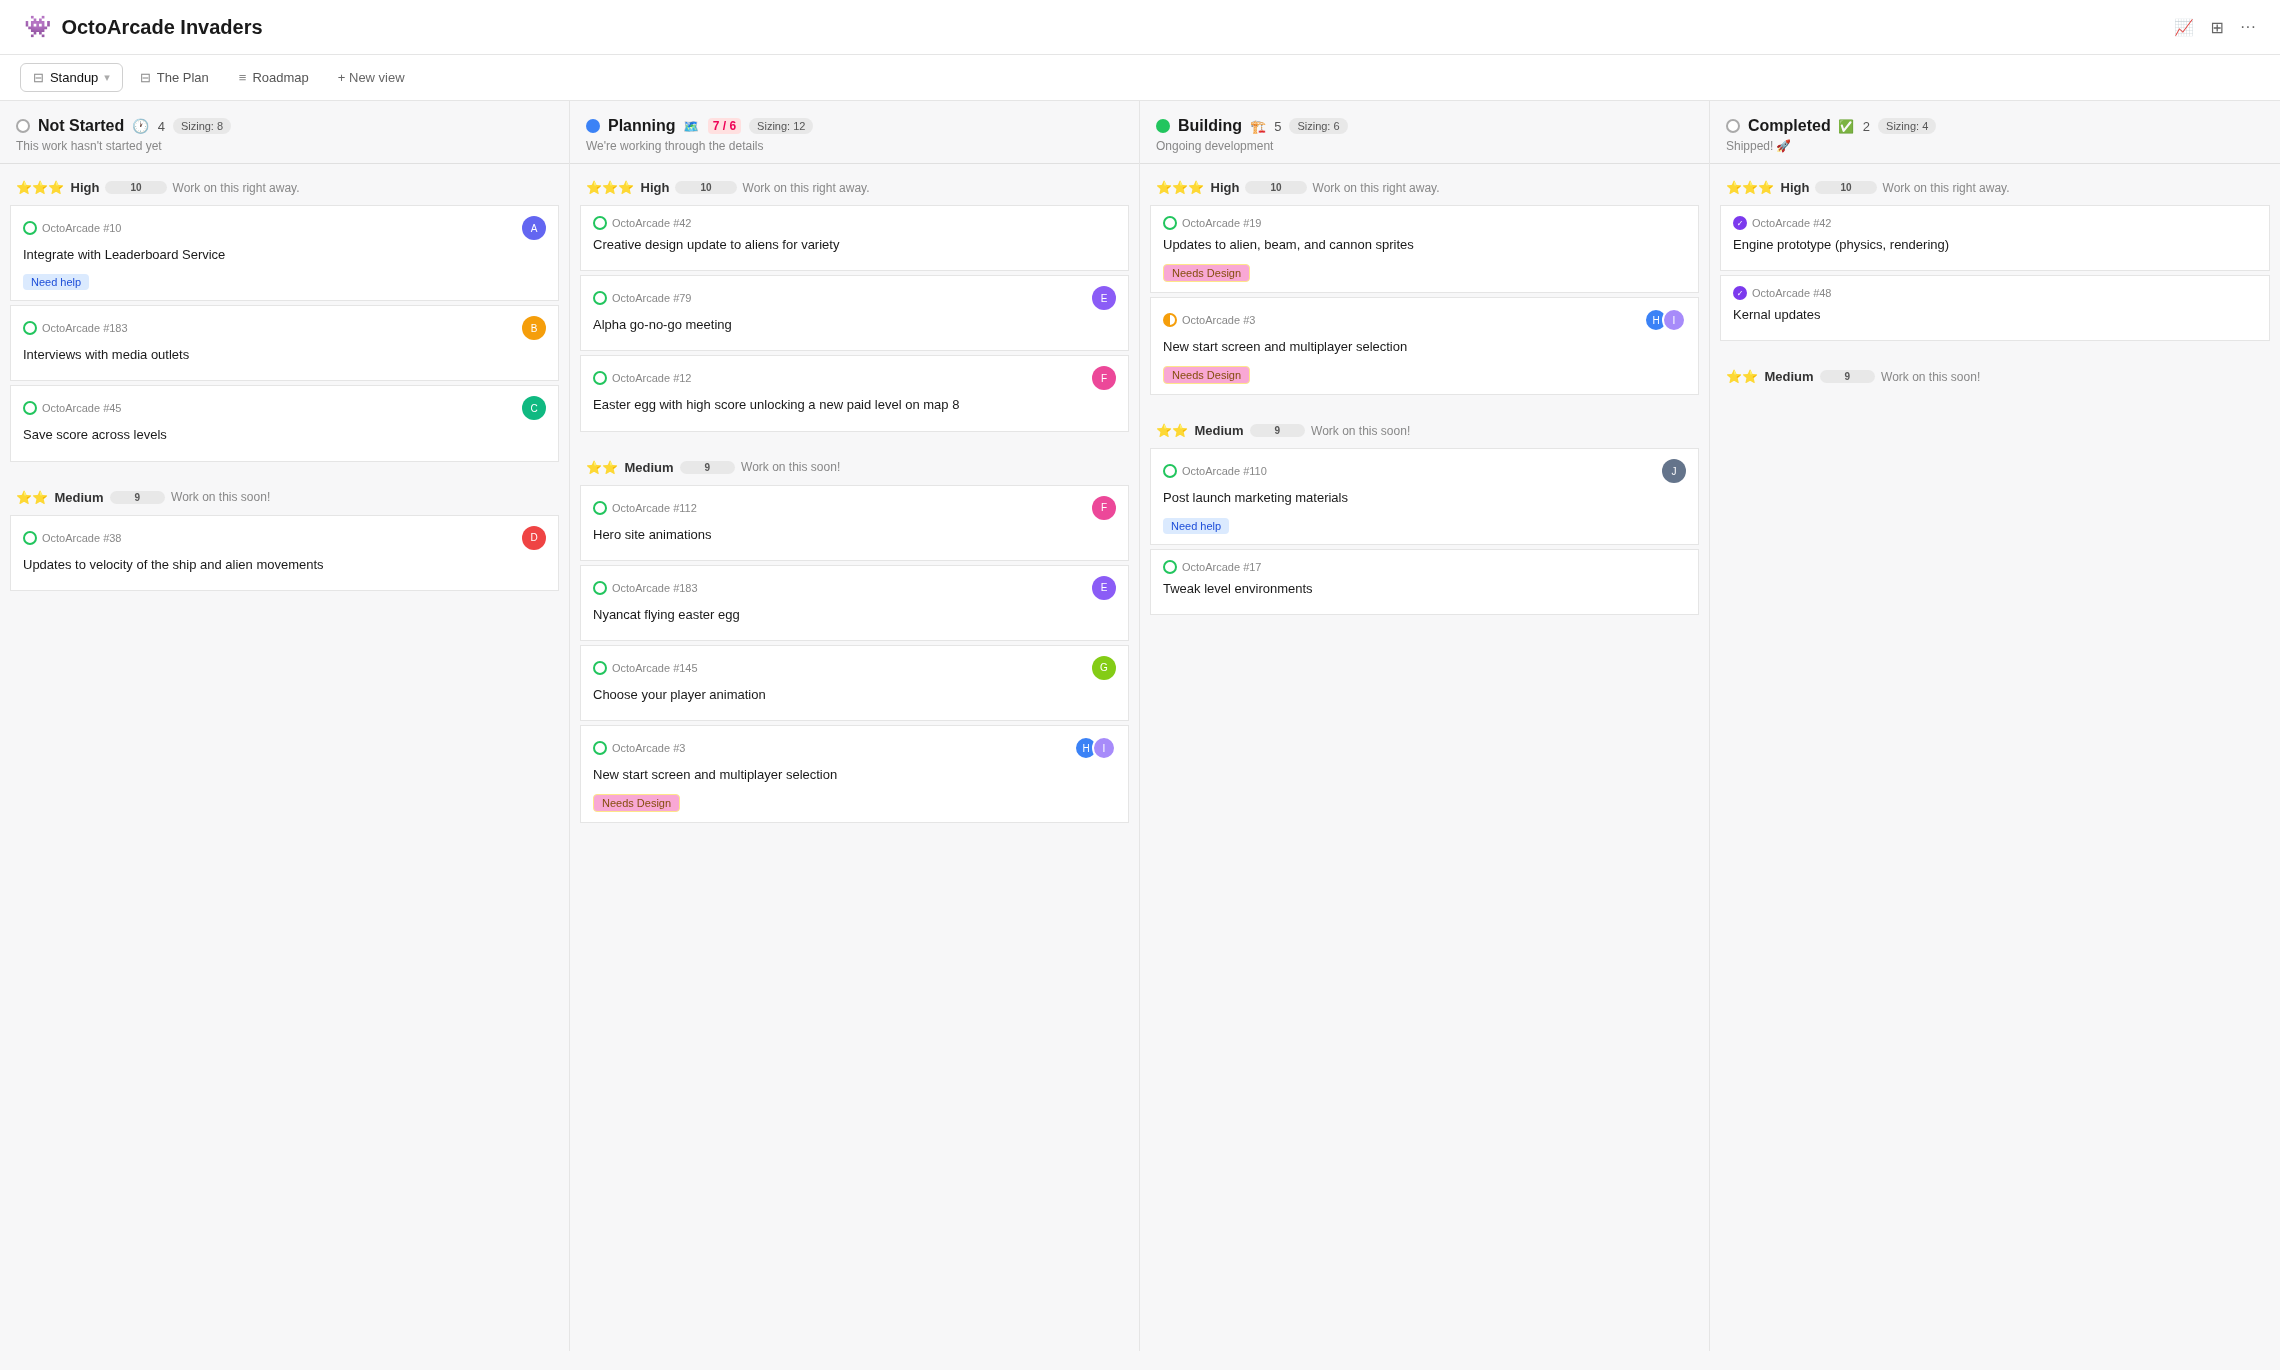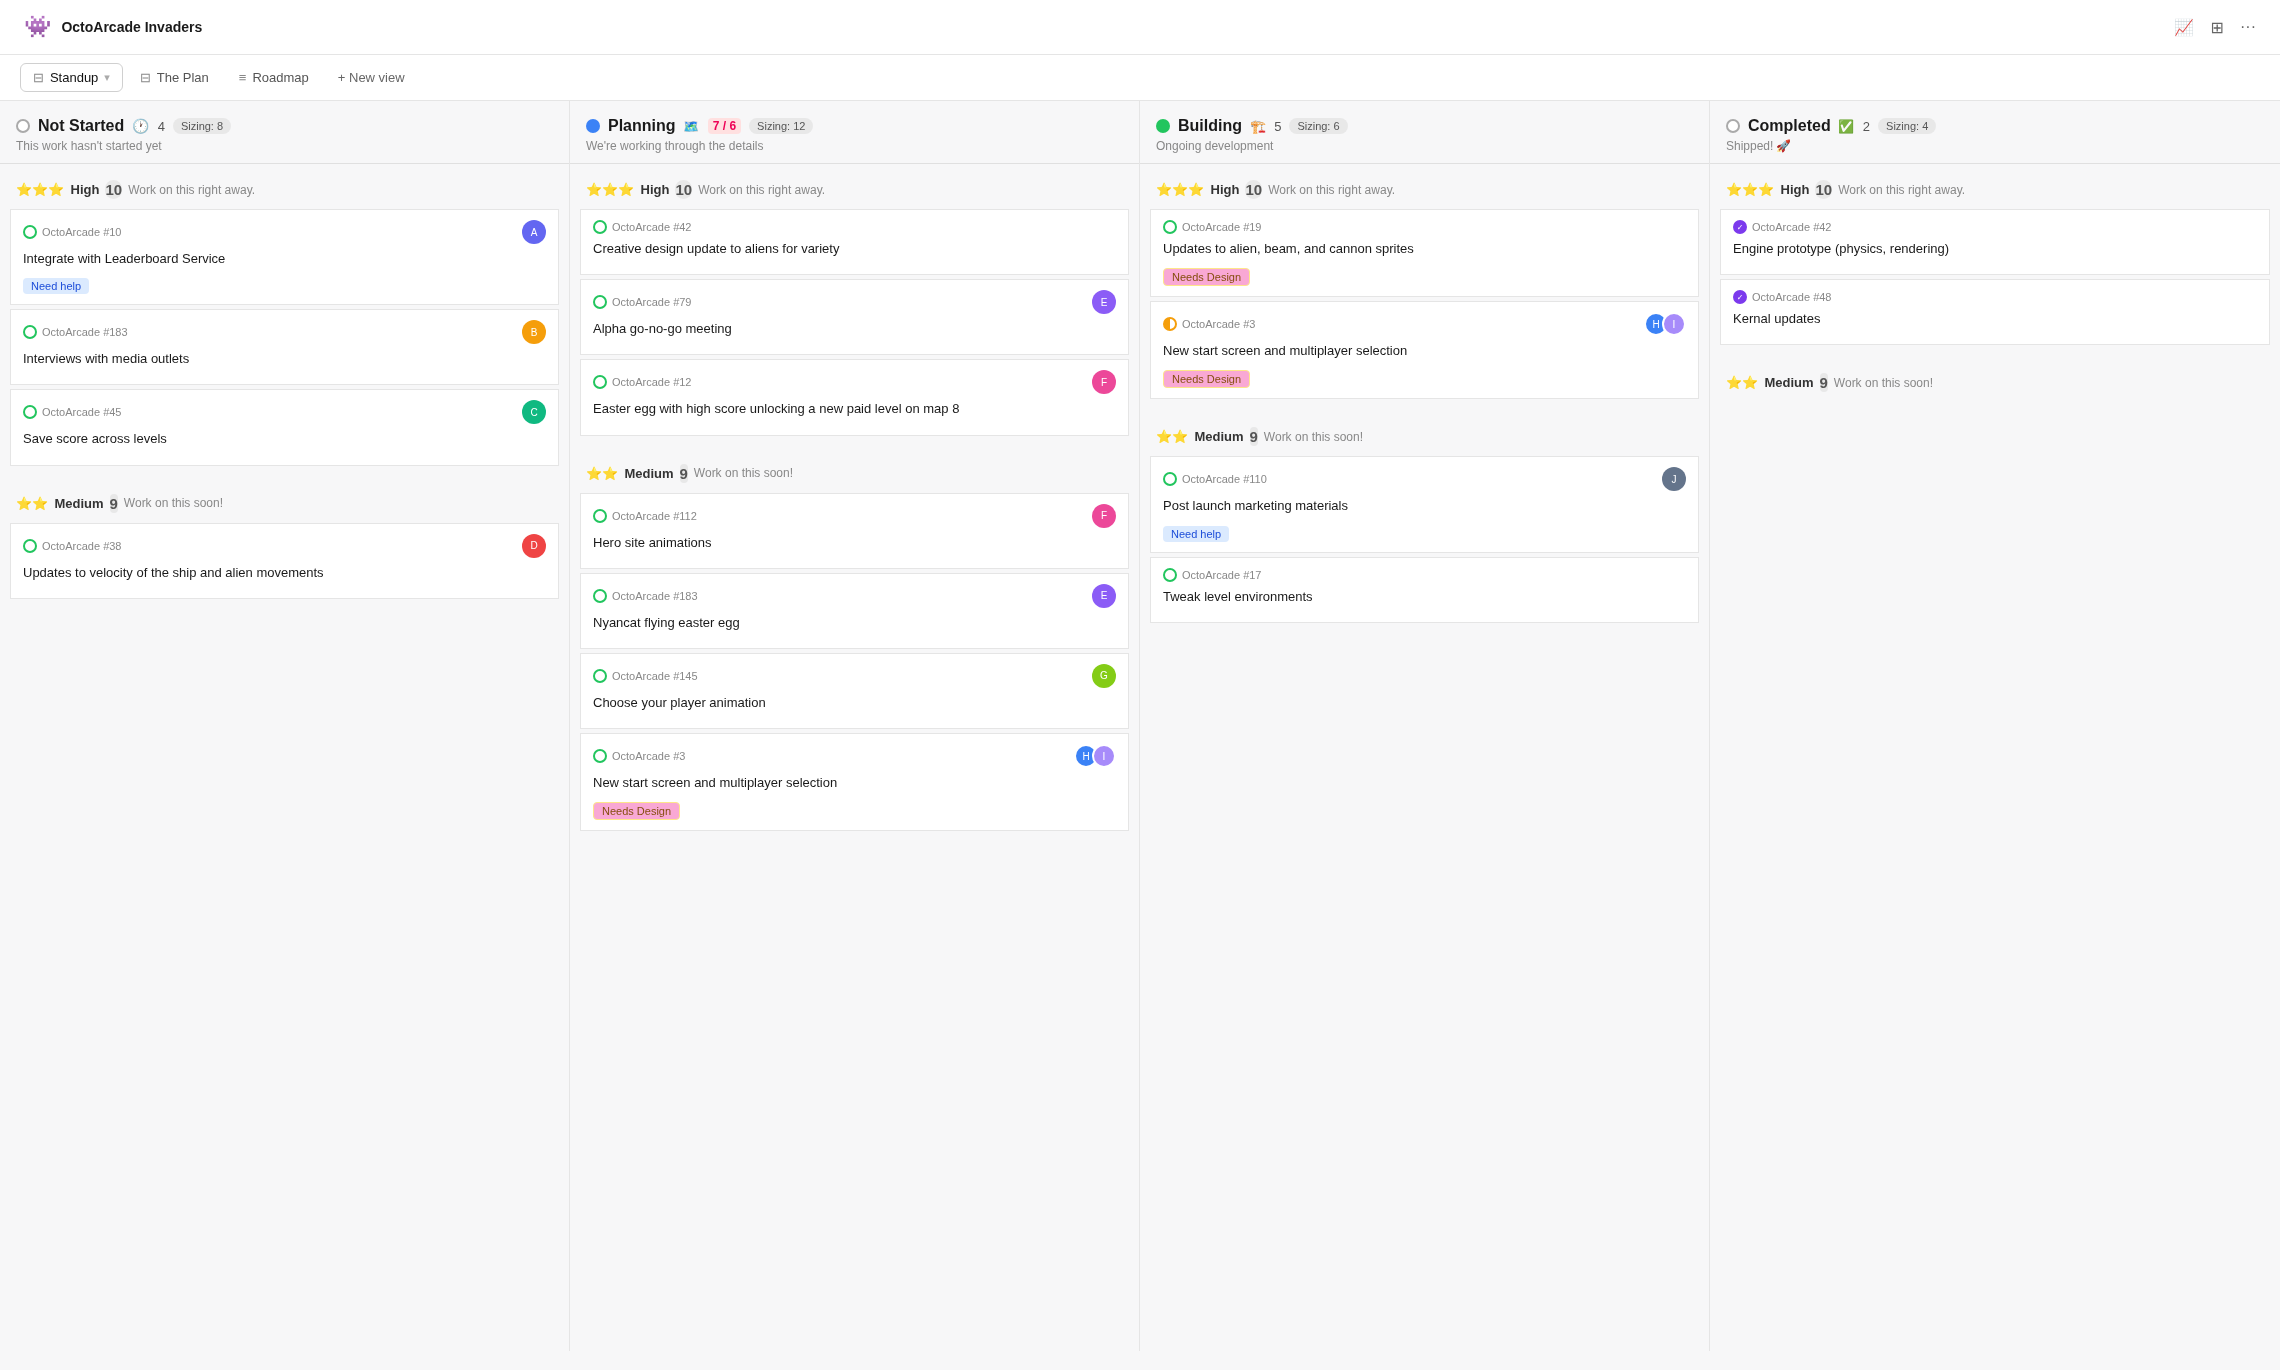--- a/index.html
+++ b/index.html
@@ -1,20 +1,20 @@
 <!DOCTYPE html>
 <html><head>
   <meta charset="utf-8">
   <style>
     * { box-sizing: border-box; margin: 0; padding: 0; }
     body { font-family: -apple-system, BlinkMacSystemFont, 'Segoe UI', sans-serif; background: #f7f7f8; color: #1a1a1a; font-size: 13px; }
 
     .header { display: flex; align-items: center; justify-content: space-between; padding: 14px 24px; background: #fff; border-bottom: 1px solid #e5e5e5; }
     .header-left { display: flex; align-items: center; gap: 10px; }
-    .header-title { font-size: 14px; font-weight: 700; }
+    .header-title { font-size: 20px; font-weight: 700; }
     .header-icon { font-size: 22px; }
     .header-right { display: flex; align-items: center; gap: 16px; color: #666; }
     .header-right span { cursor: pointer; font-size: 16px; }
 
     .tabs { display: flex; align-items: center; gap: 4px; padding: 8px 20px; background: #fff; border-bottom: 1px solid #e5e5e5; }
     .tab { display: flex; align-items: center; gap: 6px; padding: 6px 12px; border-radius: 6px; cursor: pointer; color: #555; font-size: 13px; border: 1px solid transparent; }
     .tab.active { border: 1px solid #d0d0d0; background: #fff; color: #111; font-weight: 500; }
     .tab-icon { font-size: 13px; color: #888; }
     .tab-new { display: flex; align-items: center; gap: 4px; padding: 6px 12px; color: #666; cursor: pointer; font-size: 13px; }
 
@@ -28,21 +28,21 @@
     .column-dot { width: 14px; height: 14px; border-radius: 50%; flex-shrink: 0; }
     .column-title { font-size: 16px; font-weight: 700; }
     .column-count { font-size: 13px; color: #555; }
     .column-fraction { font-size: 12px; font-weight: 600; color: #e05; background: #ffe0e0; border-radius: 4px; padding: 1px 5px; }
     .sizing-badge { font-size: 11px; color: #555; background: #e8e8e8; border-radius: 10px; padding: 2px 8px; }
     .column-subtitle { font-size: 12px; color: #888; margin-top: 2px; }
     .column-divider { height: 1px; background: #e0e0e0; margin: 0; }
 
     .priority-group { padding: 8px 0; }
     .priority-label { display: flex; align-items: center; gap: 6px; padding: 8px 16px 6px; font-size: 13px; font-weight: 600; color: #333; }
-    .priority-count { background: #e8e8e8; border-radius: 10px; padding: 1px 0; font-size: 15px; color: #555; }
+    .priority-count { background: #e8e8e8; border-radius: 10px; padding: 1px 25px; font-size: 10px; color: #555; }
     .priority-desc { font-size: 12px; color: #888; font-weight: 400; }
 
     .card { background: #fff; border: 1px solid #e5e5e5; border-radius: 0; margin: 4px 10px; padding: 10px 12px; cursor: pointer; }
 
     .card-meta { display: flex; align-items: center; justify-content: space-between; margin-bottom: 6px; }
     .card-id { font-size: 11px; color: #888; display: flex; align-items: center; gap: 5px; }
     .status-circle { width: 14px; height: 14px; border-radius: 50%; border: 2px solid #22c55e; display: inline-block; flex-shrink: 0; }
     .status-half { width: 14px; height: 14px; border-radius: 50%; border: 2px solid #f59e0b; display: inline-block; flex-shrink: 0; background: linear-gradient(90deg, #f59e0b 50%, transparent 50%); }
     .avatar { width: 24px; height: 24px; border-radius: 50%; background: #ccc; display: inline-flex; align-items: center; justify-content: center; font-size: 10px; color: #fff; flex-shrink: 0; overflow: hidden; }
     .avatar-group { display: flex; }

